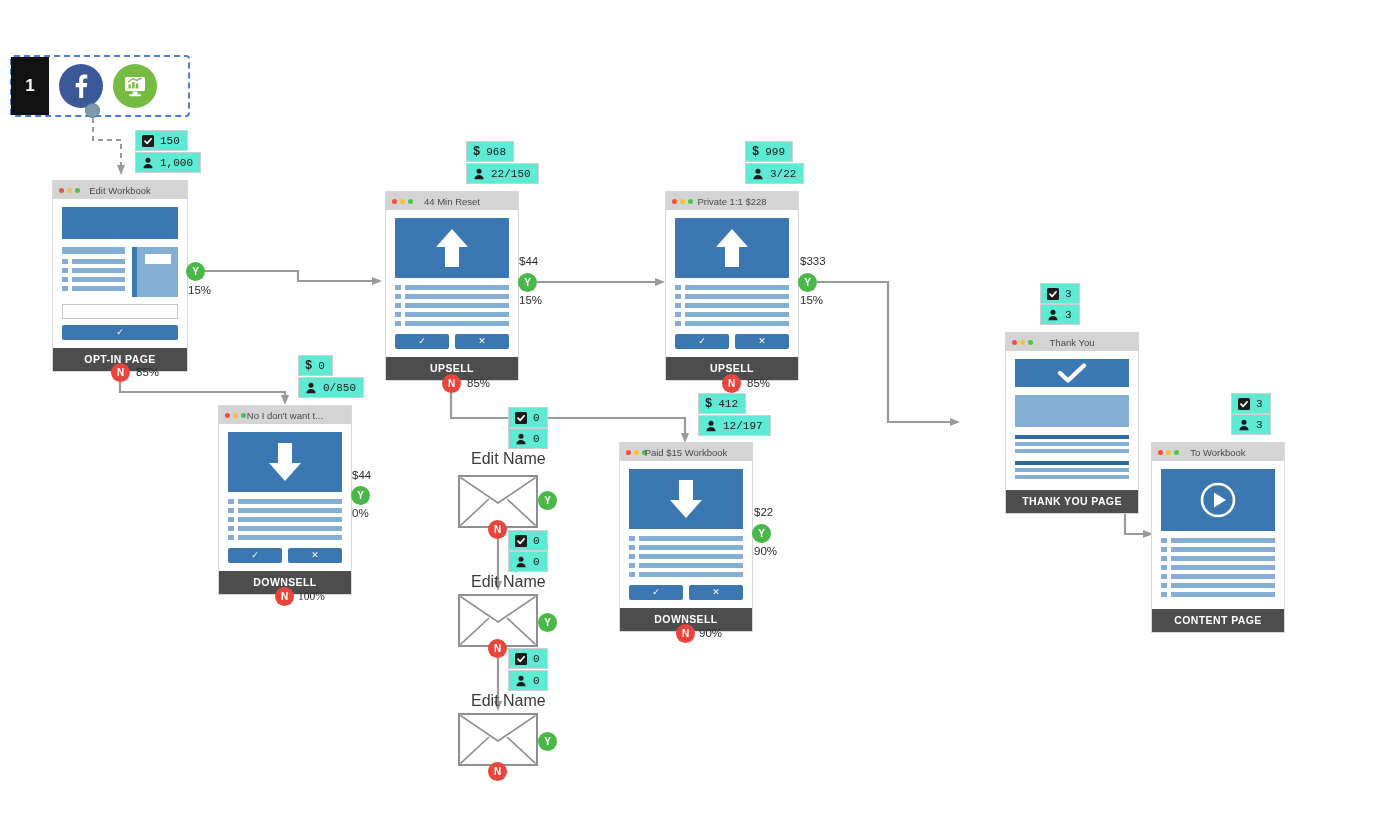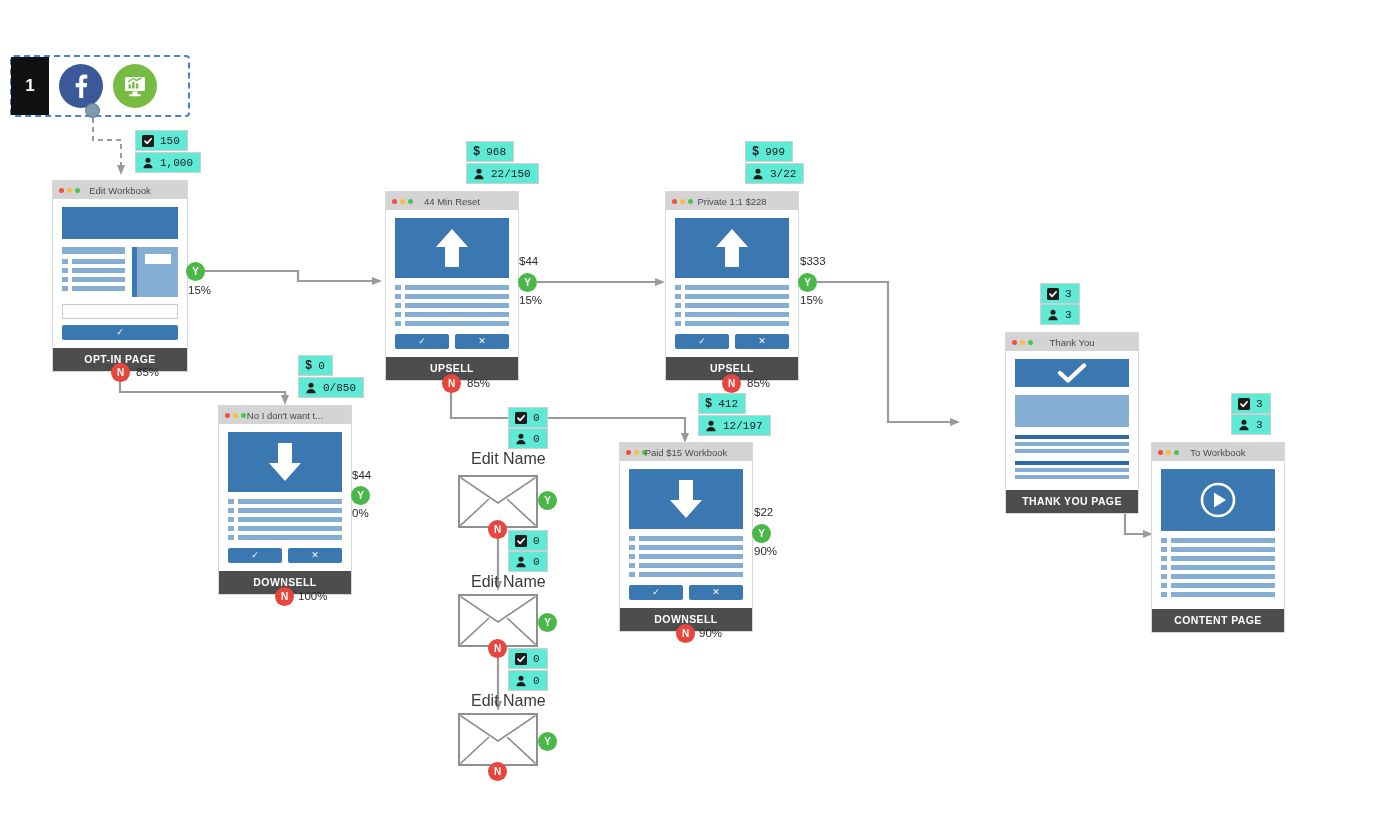--- a/index.html
+++ b/index.html
@@ -483,21 +483,21 @@
         <div class="btn">✓</div>
         <div class="btn">✕</div>
       </div>
     </div>
     <div class="page-foot">DOWNSELL</div>
   </div>
   <div class="lbl" style="left:352px; top:469px;">$44</div>
   <div class="pill pill-y" style="left:351px; top:486px;">Y</div>
   <div class="lbl" style="left:352px; top:507px;">0%</div>
   <div class="pill pill-n" style="left:275px; top:587px;">N</div>
-  <div class="lbl" style="left:298px; top:590px;">100%</div>
+  <div class="lbl" style="left:298px; top:590px;font-family:Liberation Serif, serif;">100%</div>
 
   <div class="stat money" style="left:698px; top:393px;">
     <span class="si">$</span>
     <span class="sv">412</span>
   </div>
   <div class="stat" style="left:698px; top:415px;">
     <span class="si">
       <svg width="12" height="12" viewBox="0 0 12 12">
         <circle cx="6" cy="3.2" r="2.5" fill="#1c1c1c"></circle>
         <path d="M1.4 11.2c0-2.7 2.1-4.3 4.6-4.3s4.6 1.6 4.6 4.3z" fill="#1c1c1c"></path>

